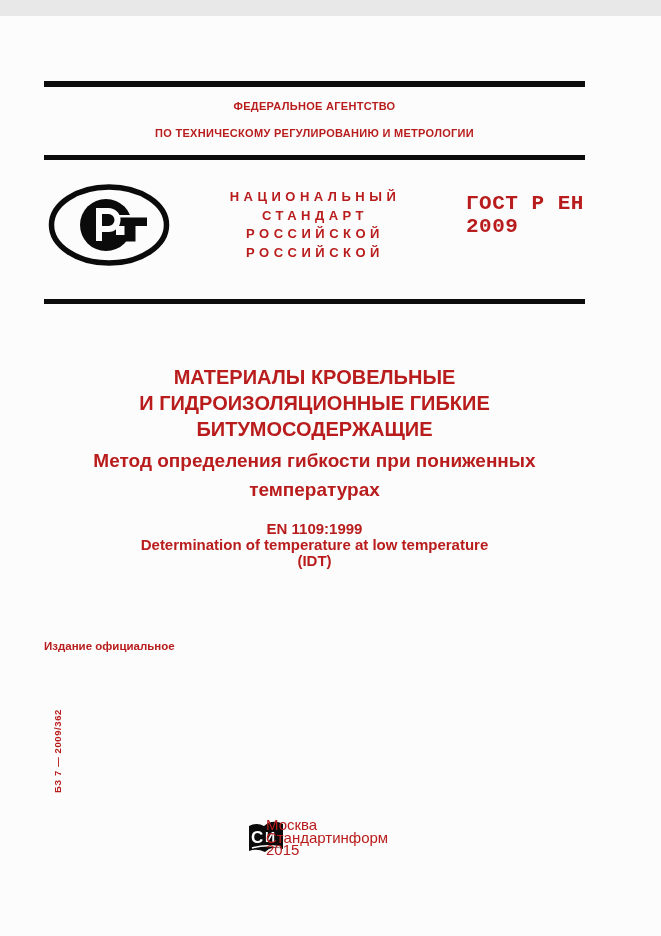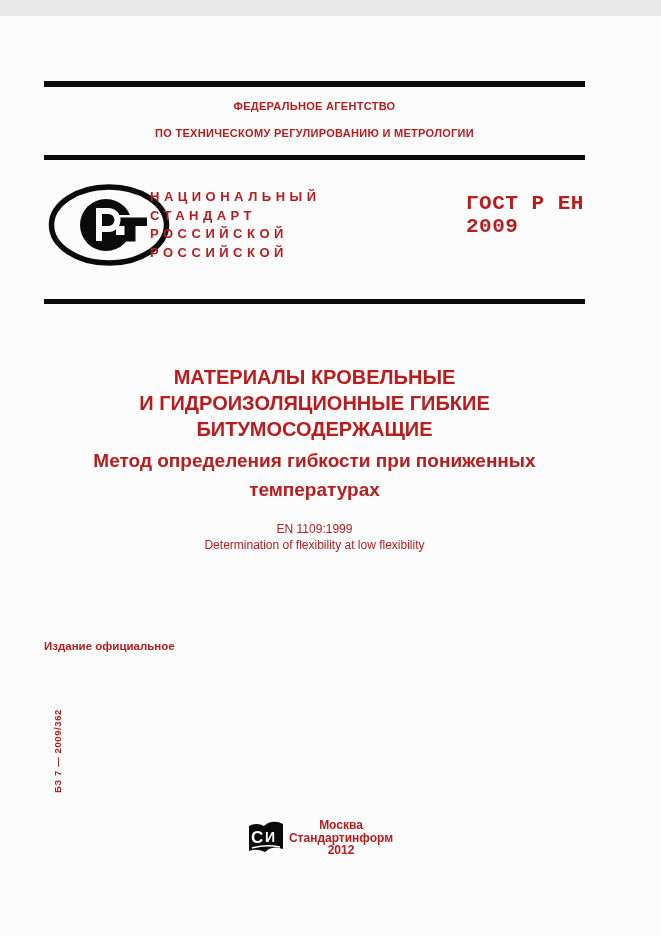--- a/index.html
+++ b/index.html
@@ -19,48 +19,48 @@
   .rule-3 { top:283px; height:5px; }
 
   .agency { position:absolute; left:44px; width:541px; text-align:center;
             font-weight:bold; font-size:11px; letter-spacing:0.3px; }
   .agency-1 { top:84px; }
   .agency-2 { top:111px; }
 
   .rst-logo { position:absolute; left:48px; top:168px; }
 
   .natstd { position:absolute; left:150px; top:172px; width:330px;
-            text-align:left; font-weight:bold; font-size:13px;
+            text-align:center; font-weight:bold; font-size:13px;
             letter-spacing:4.5px; line-height:18.5px; }
   .natstd div { white-space:nowrap; }
 
   .desig { position:absolute; left:466px; top:176px;
            font-weight:bold; font-size:21px; line-height:23px;
            letter-spacing:0.5px; white-space:nowrap;font-family:Liberation Mono, monospace; }
 
   .title { position:absolute; left:44px; top:348px; width:541px;
            text-align:center; font-weight:bold; font-size:20px;
            line-height:26px; }
   .subtitle { position:absolute; left:14px; top:430px; width:601px;
               text-align:center; font-weight:bold; font-size:19px;
               line-height:29px; }
   .enref { position:absolute; left:14px; top:505px; width:601px;
-           text-align:center; font-weight:normal; font-size:12px;
+           text-align:center; font-weight:bold; font-size:15px;
            line-height:16px; }
   .edition { position:absolute; left:44px; top:624px; width:541px;
              font-weight:bold; font-size:11.5px; }
 
   .side-code { position:absolute; left:57px; top:735px;
                transform:translate(-50%,-50%) rotate(-90deg);
                white-space:nowrap; font-weight:bold; font-size:9.5px;
                letter-spacing:0.6px; }
 
   .imprint-logo { position:absolute; left:247px; top:804px; }
   .imprint-text { position:absolute; left:266px; top:803px; width:150px;
-                  text-align:center; font-weight:bold; font-size:12px;
+                  text-align:left; font-weight:normal; font-size:15px;
                   line-height:12.5px; }
 </style>
 </head>
 <body>
 
 <div class="page">
 
   <div class="rule rule-1"></div>
 
   <div class="agency agency-1">ФЕДЕРАЛЬНОЕ АГЕНТСТВО</div>
@@ -96,33 +96,34 @@
     <div>БИТУМОСОДЕРЖАЩИЕ</div>
   </div>
 
   <div class="subtitle">
     <div>Метод определения гибкости при пониженных</div>
     <div>температурах</div>
   </div>
 
   <div class="enref">
     <div>EN 1109:1999</div>
-    <div>Determination of flexibility at low flexibility</div>
+    <div>Determination of temperature at low temperature</div>
+    <div>(IDT)</div>
   </div>
 
   <div class="edition">Издание официальное</div>
 
   <div class="side-code">БЗ 7 — 2009/362</div>
 
   <svg class="imprint-logo" width="38" height="36" viewBox="0 0 38 36" aria-hidden="true">
     <path d="M2,6 Q10,2 17,6 L21,3 Q29,0 36,4 V29 Q28,26 22,29 L18,32 Q10,28 2,31 Z" fill="#0b0b0b"></path>
     <text x="4" y="23" font-family="Liberation Sans, sans-serif" font-size="17" font-weight="bold" fill="#fcfcfc">С</text>
     <text x="18" y="22" font-family="Liberation Sans, sans-serif" font-size="14" font-weight="bold" fill="#fcfcfc">И</text>
     <path d="M5,28 Q18,24 33,27" stroke="#fcfcfc" stroke-width="1.5" fill="none"></path>
   </svg>
 
   <div class="imprint-text">
     <div>Москва</div>
     <div>Стандартинформ</div>
-    <div>2012</div>
+    <div>2015</div>
   </div>
 
 </div>
 
 </body></html>

